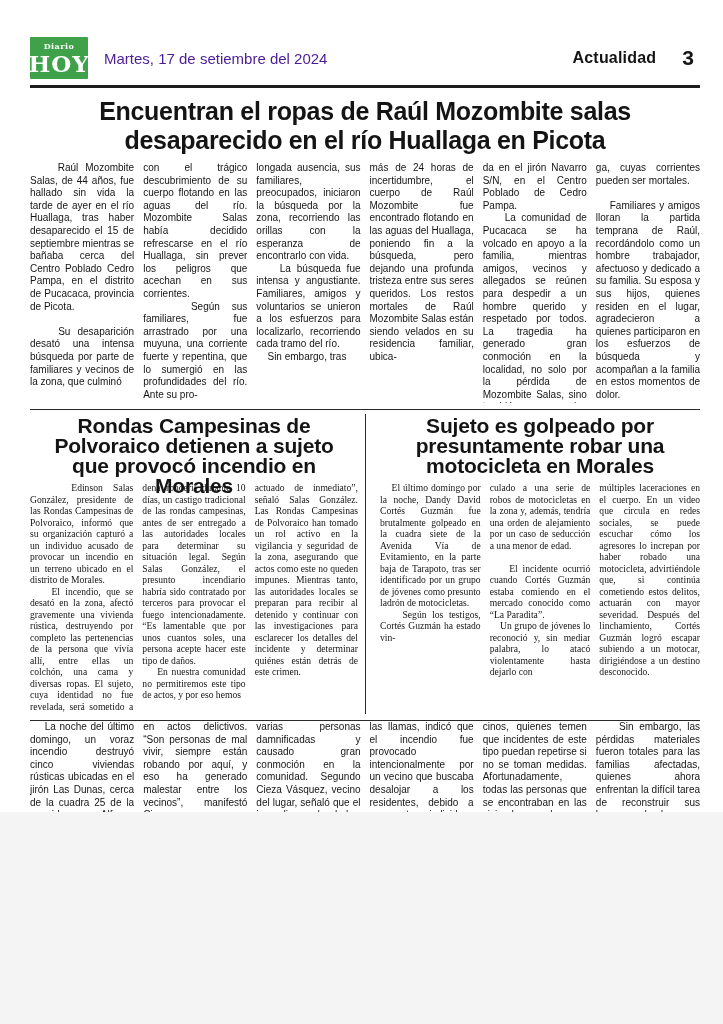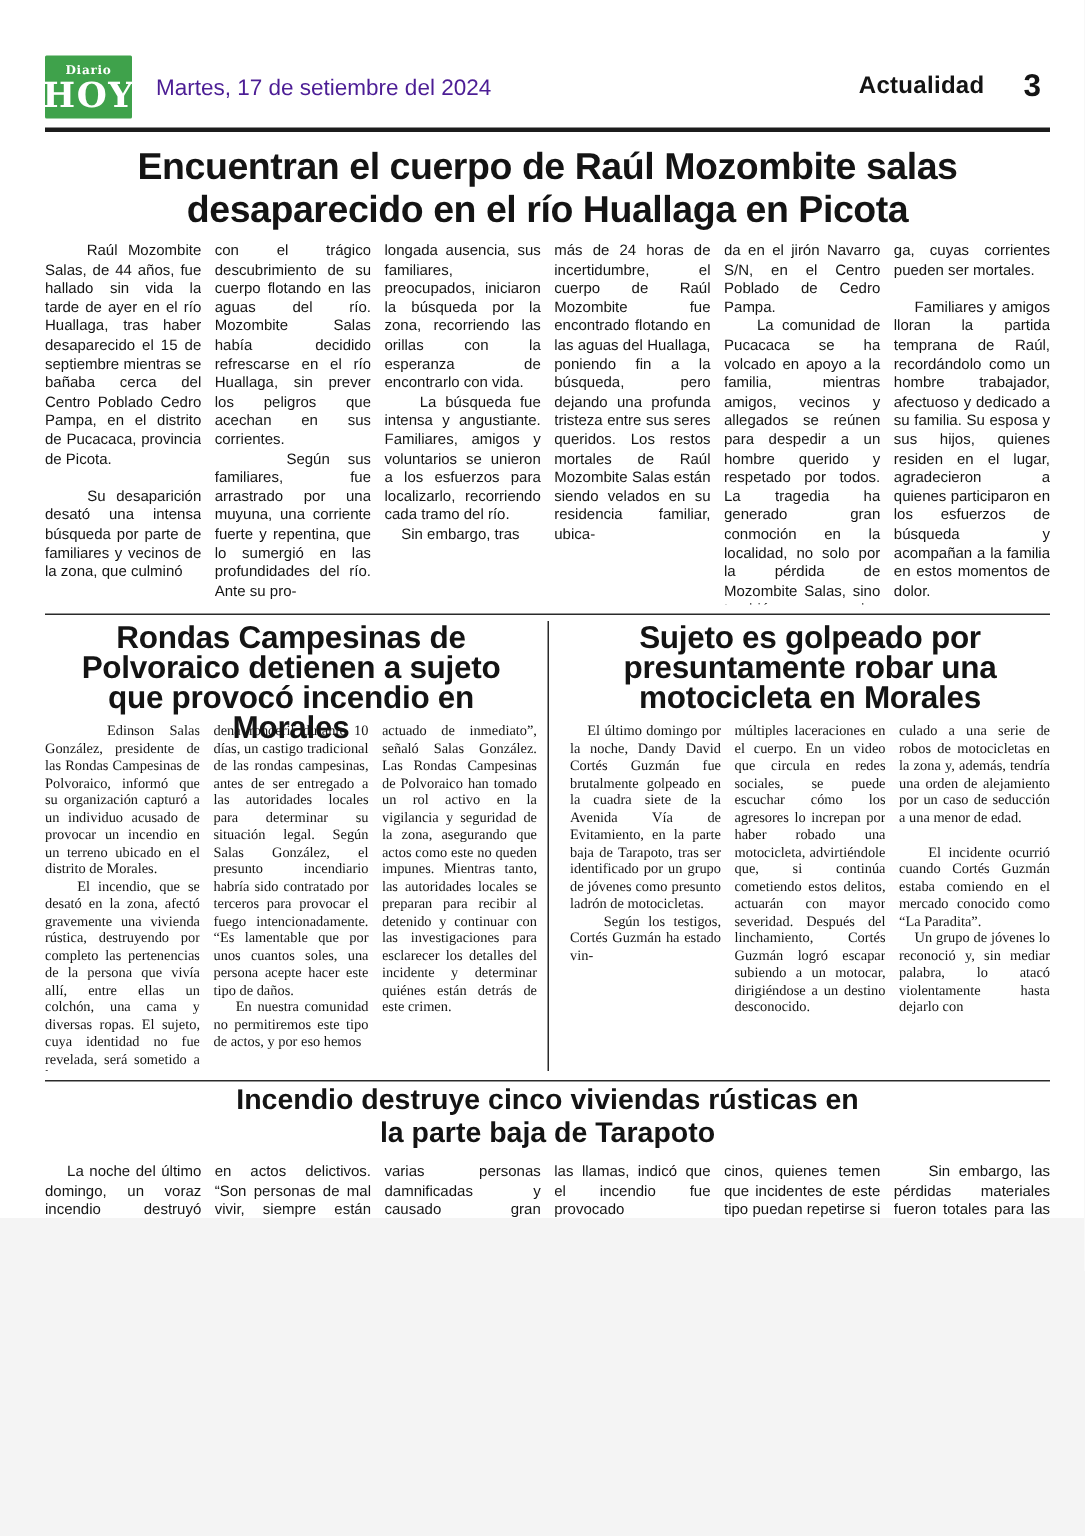--- a/index.html
+++ b/index.html
@@ -79,21 +79,21 @@
       <span class="logo-top">Diario</span>
       <span class="logo-main">HOY</span>
     </div>
     <div class="date">Martes, 17 de setiembre del 2024</div>
     <div class="mast-spacer"></div>
     <div class="section-label">Actualidad</div>
     <div class="page-number">3</div>
   </header>
   <div class="rule-thick"></div>
 
-  <h1 class="main-headline">Encuentran el cuerpo de Raúl Mozombite salas desaparecido en el río Huallaga en Picota</h1>
+  <h1 class="main-headline">Encuentran el ropas de Raúl Mozombite salas desaparecido en el río Huallaga en Picota</h1>
   <section class="art-top">
     <div class="cols">
       <div class="col">    Raúl Mozombite Salas, de 44 años, fue hallado sin vida la tarde de ayer en el río Huallaga, tras haber desaparecido el 15 de septiembre mientras se bañaba cerca del Centro Poblado Cedro Pampa, en el distrito de Pucacaca, provincia de Picota.
 
     Su desaparición desató una intensa búsqueda por parte de familiares y vecinos de la zona, que culminó</div>
       <div class="col">con el trágico descubrimiento de su cuerpo flotando en las aguas del río. Mozombite Salas había decidido refrescarse en el río Huallaga, sin prever los peligros que acechan en sus corrientes.
     Según sus familiares, fue arrastrado por una muyuna, una corriente fuerte y repentina, que lo sumergió en las profundidades del río. Ante su pro-</div>
       <div class="col">longada ausencia, sus familiares, preocupados, iniciaron la búsqueda por la zona, recorriendo las orillas con la esperanza de encontrarlo con vida.
     La búsqueda fue intensa y angustiante. Familiares, amigos y voluntarios se unieron a los esfuerzos para localizarlo, recorriendo cada tramo del río.
     Sin embargo, tras</div>
@@ -120,31 +120,30 @@
         <div class="col">actuado de inmediato”, señaló Salas González. Las Rondas Campesinas de Polvoraico han tomado un rol activo en la vigilancia y seguridad de la zona, asegurando que actos como este no queden impunes. Mientras tanto, las autoridades locales se preparan para recibir al detenido y continuar con las investigaciones para esclarecer los detalles del incidente y determinar quiénes están detrás de este crimen.</div>
       </div>
     </div>
     <div class="half right">
       <div class="mid-head-slot">
         <h2 class="mid-headline">Sujeto es golpeado por presuntamente robar una motocicleta en Morales</h2>
       </div>
       <div class="cols">
         <div class="col">    El último domingo por la noche, Dandy David Cortés Guzmán fue brutalmente golpeado en la cuadra siete de la Avenida Vía de Evitamiento, en la parte baja de Tarapoto, tras ser identificado por un grupo de jóvenes como presunto ladrón de motocicletas.
     Según los testigos, Cortés Guzmán ha estado vin-</div>
-        <div class="col">múltiples laceraciones en el cuerpo. En un video que circula en redes sociales, se puede escuchar cómo los agresores lo increpan por haber robado una motocicleta, advirtiéndole que, si continúa cometiendo estos delitos, actuarán con mayor severidad. Después del linchamiento, Cortés Guzmán logró escapar subiendo a un motocar, dirigiéndose a un destino desconocido.</div>
         <div class="col">culado a una serie de robos de motocicletas en la zona y, además, tendría una orden de alejamiento por un caso de seducción a una menor de edad.
 
     El incidente ocurrió cuando Cortés Guzmán estaba comiendo en el mercado conocido como “La Paradita”.
     Un grupo de jóvenes lo reconoció y, sin mediar palabra, lo atacó violentamente hasta dejarlo con</div>
+        <div class="col">múltiples laceraciones en el cuerpo. En un video que circula en redes sociales, se puede escuchar cómo los agresores lo increpan por haber robado una motocicleta, advirtiéndole que, si continúa cometiendo estos delitos, actuarán con mayor severidad. Después del linchamiento, Cortés Guzmán logró escapar subiendo a un motocar, dirigiéndose a un destino desconocido.</div>
       </div>
     </div>
   </section>
   <div class="rule-thin middle-wrap-rule"></div>
 
-  <h3 class="bottom-headline">Incendio destruye cinco viviendas rústicas en la parte baja de Tarapoto</h3>
   <section class="art-bottom">
     <div class="cols">
       <div class="col">    La noche del último domingo, un voraz incendio destruyó cinco viviendas rústicas ubicadas en el jirón Las Dunas, cerca de la cuadra 25 de la avenida Alfonso Ugarte, en la parte baja de Tarapoto.
 
     El siniestro, que se desató rápidamente debido a la construcción precaria de las viviendas, ha dejado a</div>
       <div class="col">en actos delictivos. “Son personas de mal vivir, siempre están robando por aquí, y eso ha generado malestar entre los vecinos”, manifestó Cieza.
 
     Un testigo del siniestro, que prefirió mantenerse en el anonimato y cuya vivienda también resultó afectada por</div>
       <div class="col">varias personas damnificadas y causado gran conmoción en la comunidad. Segundo Cieza Vásquez, vecino del lugar, señaló que el incendio pudo haber sido provocado, ya que en esas casas residían personas que, según él, son conocidas en el vecindario por consumir estupefacientes y estar involucradas</div>
       <div class="col">las llamas, indicó que el incendio fue provocado intencionalmente por un vecino que buscaba desalojar a los residentes, debido a que estos individuos frecuentemente consumían drogas en la zona.

